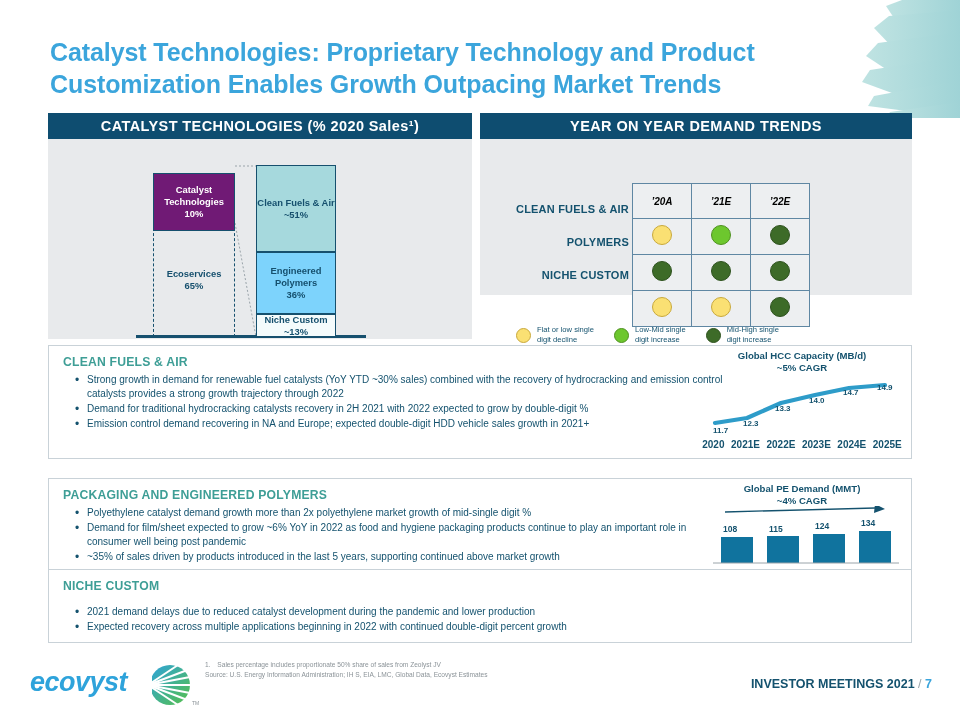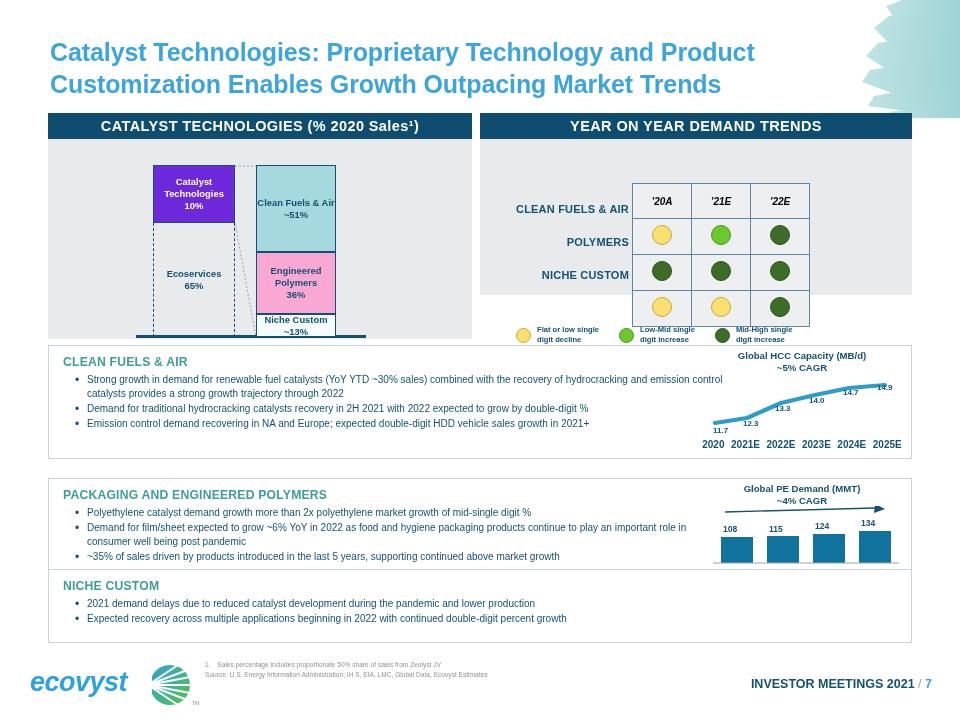--- a/index.html
+++ b/index.html
@@ -24,44 +24,44 @@
     background:#0E4D70;color:#fff;text-align:center;font-weight:700;
     font-size:14.5px;letter-spacing:.4px;line-height:26px;height:26px;
   }
   #panel-left{left:48px;top:113px;width:424px;height:226px;}
   #panel-right{left:480px;top:113px;width:432px;height:182px;}
 
   
   .lchart{position:absolute;left:0;top:26px;width:100%;height:200px;}
   .blk{position:absolute;box-sizing:border-box;display:flex;align-items:center;justify-content:center;
        text-align:center;font-weight:700;font-size:9.4px;line-height:1.25;border:1.4px solid #16506E;}
-  #blk-ct{left:105px;top:26px;width:82px;height:58px;background:#6d28d9;color:#fff;}
+  #blk-ct{left:105px;top:34px;width:82px;height:58px;background:#701a75;color:#fff;}
   #blk-eco{left:105px;top:84px;width:82px;height:114px;background:transparent;color:#16506E;
            border:none;border-left:1.6px dashed #16506E;border-right:1.6px dashed #16506E;}
   #blk-base{left:88px;top:196px;width:230px;height:3px;background:#16506E;border:none;}
   #blk-cf{left:208px;top:26px;width:80px;height:87px;background:#A6D9DD;color:#16506E;}
-  #blk-ep{left:208px;top:113px;width:80px;height:62px;background:#f9a8d4;color:#16506E;align-items:center;}
+  #blk-ep{left:208px;top:113px;width:80px;height:62px;background:#7dd3fc;color:#16506E;align-items:center;}
   #blk-nc{left:208px;top:175px;width:80px;height:23px;background:#F4FBFC;color:#16506E;}
   .lead{position:absolute;stroke:#9AA4AA;stroke-width:1;stroke-dasharray:2 2;fill:none;}
 
   
   .mx{position:absolute;left:152px;top:44px;border:1.3px solid #5F87A3;
       border-collapse:collapse;background:#EDEFF1;}
   .mx td{border:1.3px solid #5F87A3;width:56px;height:33px;text-align:center;vertical-align:middle;}
   .mx .yr{font-weight:700;font-size:10px;color:#000000;height:32px;font-style:italic;}
   .rowlab{position:absolute;right:0;width:150px;text-align:right;font-weight:700;
           font-size:11px;color:#14526E;letter-spacing:.2px;}
   .dot{display:inline-block;width:20px;height:20px;border-radius:50%;box-sizing:border-box;}
   .d-y{background:#FAE073;border:1.3px solid #C9A93C;}
   .d-g{background:#6DC72E;border:1.3px solid #4E9120;}
   .d-dg{background:#3D6B28;border:1.3px solid #2E521E;}
   .legend{position:absolute;left:36px;top:186px;width:380px;display:flex;gap:20px;}
   .lg{display:flex;align-items:center;gap:6px;}
   .lg .dot{width:15px;height:15px;}
-  .lg span{font-size:7.6px;font-weight:700;color:#14526E;line-height:1.35;}
+  .lg span{font-size:7.6px;font-weight:400;color:#14526E;line-height:1.35;}
 
   
   .sec{position:absolute;left:48px;width:864px;box-sizing:border-box;
        border:1px solid #C9D2D8;background:#fff;}
   #sec1{top:345px;height:114px;}
   #sec2{top:478px;height:110px;}
   #sec3{top:569px;height:74px;}
   .sec h3{margin:0;padding:9px 0 4px 14px;font-size:12.2px;font-weight:700;
           color:#3E9E96;letter-spacing:.2px;}
   .bul{margin:0;padding:0 0 0 26px;list-style:none;}
@@ -275,21 +275,21 @@
         <span>2020</span>
         <span>2021E</span>
         <span>2023E</span>
         <span>2025E</span>
       </div>
     </div>
   </div>
 
   <div class="sec" id="sec3">
     <h3>NICHE CUSTOM</h3>
-    <ul class="bul" style="width:830px;">
+    <ul class="bul" style="width:830px;margin-top:8px;">
       <li>2021 demand delays due to reduced catalyst development during the pandemic and lower production</li>
       <li>Expected recovery across multiple applications beginning in 2022 with continued double-digit percent growth</li>
     </ul>
   </div>
 
   <div class="logo">
     <svg width="175" height="46" viewBox="0 0 175 46">
       <defs>
         <linearGradient id="lg1" x1="0" y1="0" x2="1" y2="1">
           <stop offset="0" stop-color="#2EA3DB"></stop>

